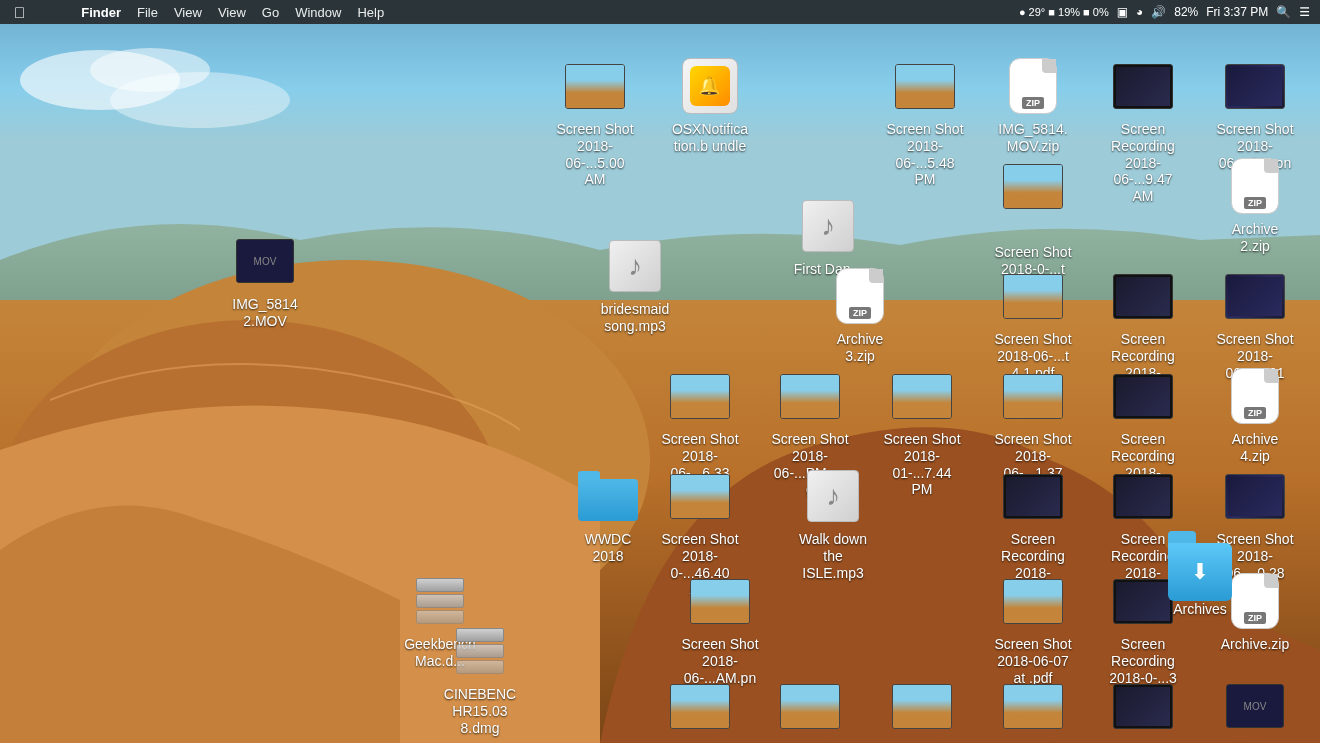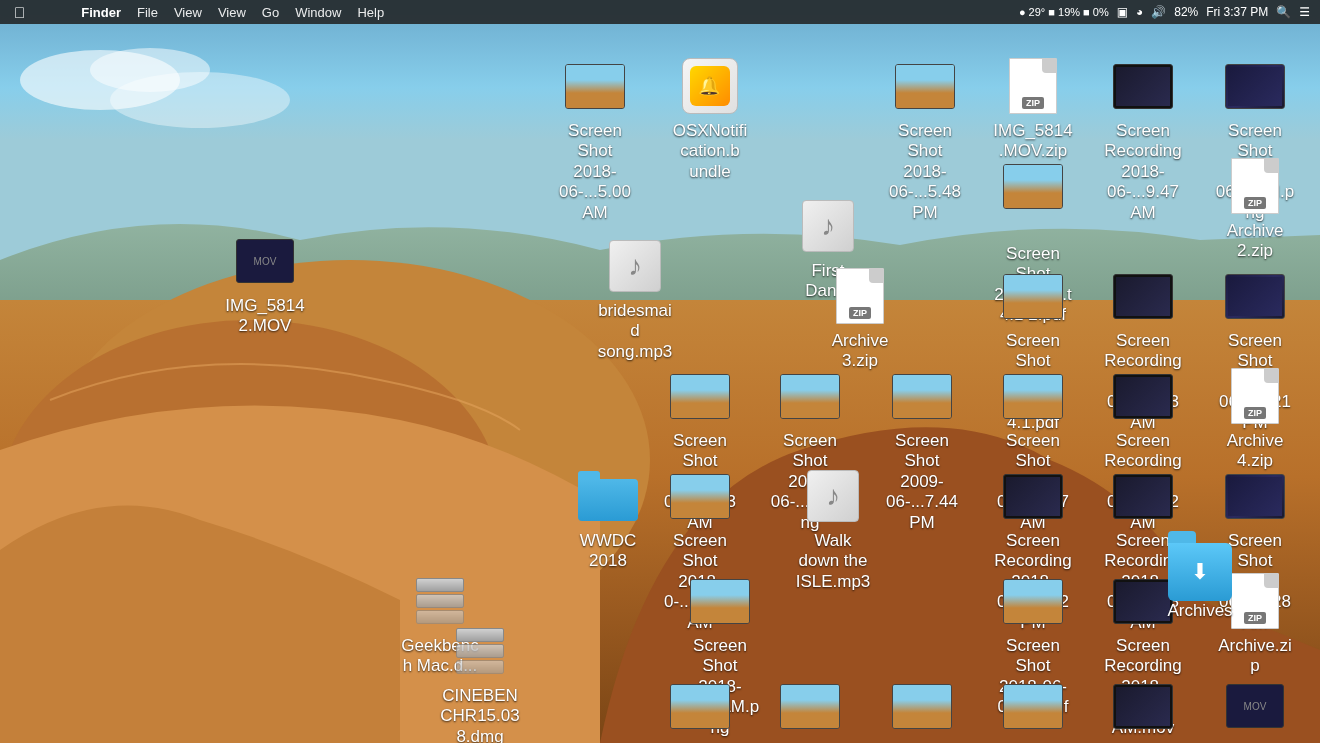--- a/index.html
+++ b/index.html
@@ -93,21 +93,21 @@
     }
     .desktop-icon .icon-image {
       width: 64px;
       height: 64px;
       display: flex;
       align-items: center;
       justify-content: center;
       margin-bottom: 3px;
     }
     .desktop-icon .icon-label {
-      font-size: 17px;
+      font-size: 14px;
       color: white;
       text-align: center;
       text-shadow: 0 1px 2px rgba(0,0,0,0.8);
       line-height: 1.2;
       word-break: break-word;
       max-width: 80px;
     }
 
     .screenshot-icon {
       width: 60px;
@@ -122,21 +122,21 @@
       background: linear-gradient(180deg, #87CEEB 30%, #C4853A 70%);
     }
     .screenshot-icon.dark {
       background: linear-gradient(135deg, #1a1a3e 0%, #2a2a5e 50%, #1a1a2e 100%);
     }
 
     .zip-icon {
       width: 48px;
       height: 56px;
       background: white;
-      border-radius: 1px;
+      border-radius: 11px;
       border: 1px solid #ccc;
       display: flex;
       flex-direction: column;
       align-items: center;
       justify-content: flex-end;
       padding-bottom: 4px;
       position: relative;
     }
     .zip-icon::before {
       content: '';
@@ -505,21 +505,21 @@
       <div class="icon-label">Screen Shot
 2018-06-...PM.png</div>
     </div>
     <div class="desktop-icon" style="left: 882px; top: 340px;">
       <div class="icon-image">
         <div class="screenshot-icon desert">
           <div style="position:absolute;inset:0;background:linear-gradient(180deg,#87CEEB 35%,#C4853A 65%);"></div>
         </div>
       </div>
       <div class="icon-label">Screen Shot
-2009-06-...7.44 PM</div>
+2018-01-...7.44 PM</div>
     </div>
     <div class="desktop-icon" style="left: 993px; top: 340px;">
       <div class="icon-image">
         <div class="screenshot-icon desert">
           <div style="position:absolute;inset:0;background:linear-gradient(180deg,#87CEEB 35%,#C4853A 65%);"></div>
         </div>
       </div>
       <div class="icon-label">Screen Shot
 2018-06-...1.37 AM</div>
     </div>

